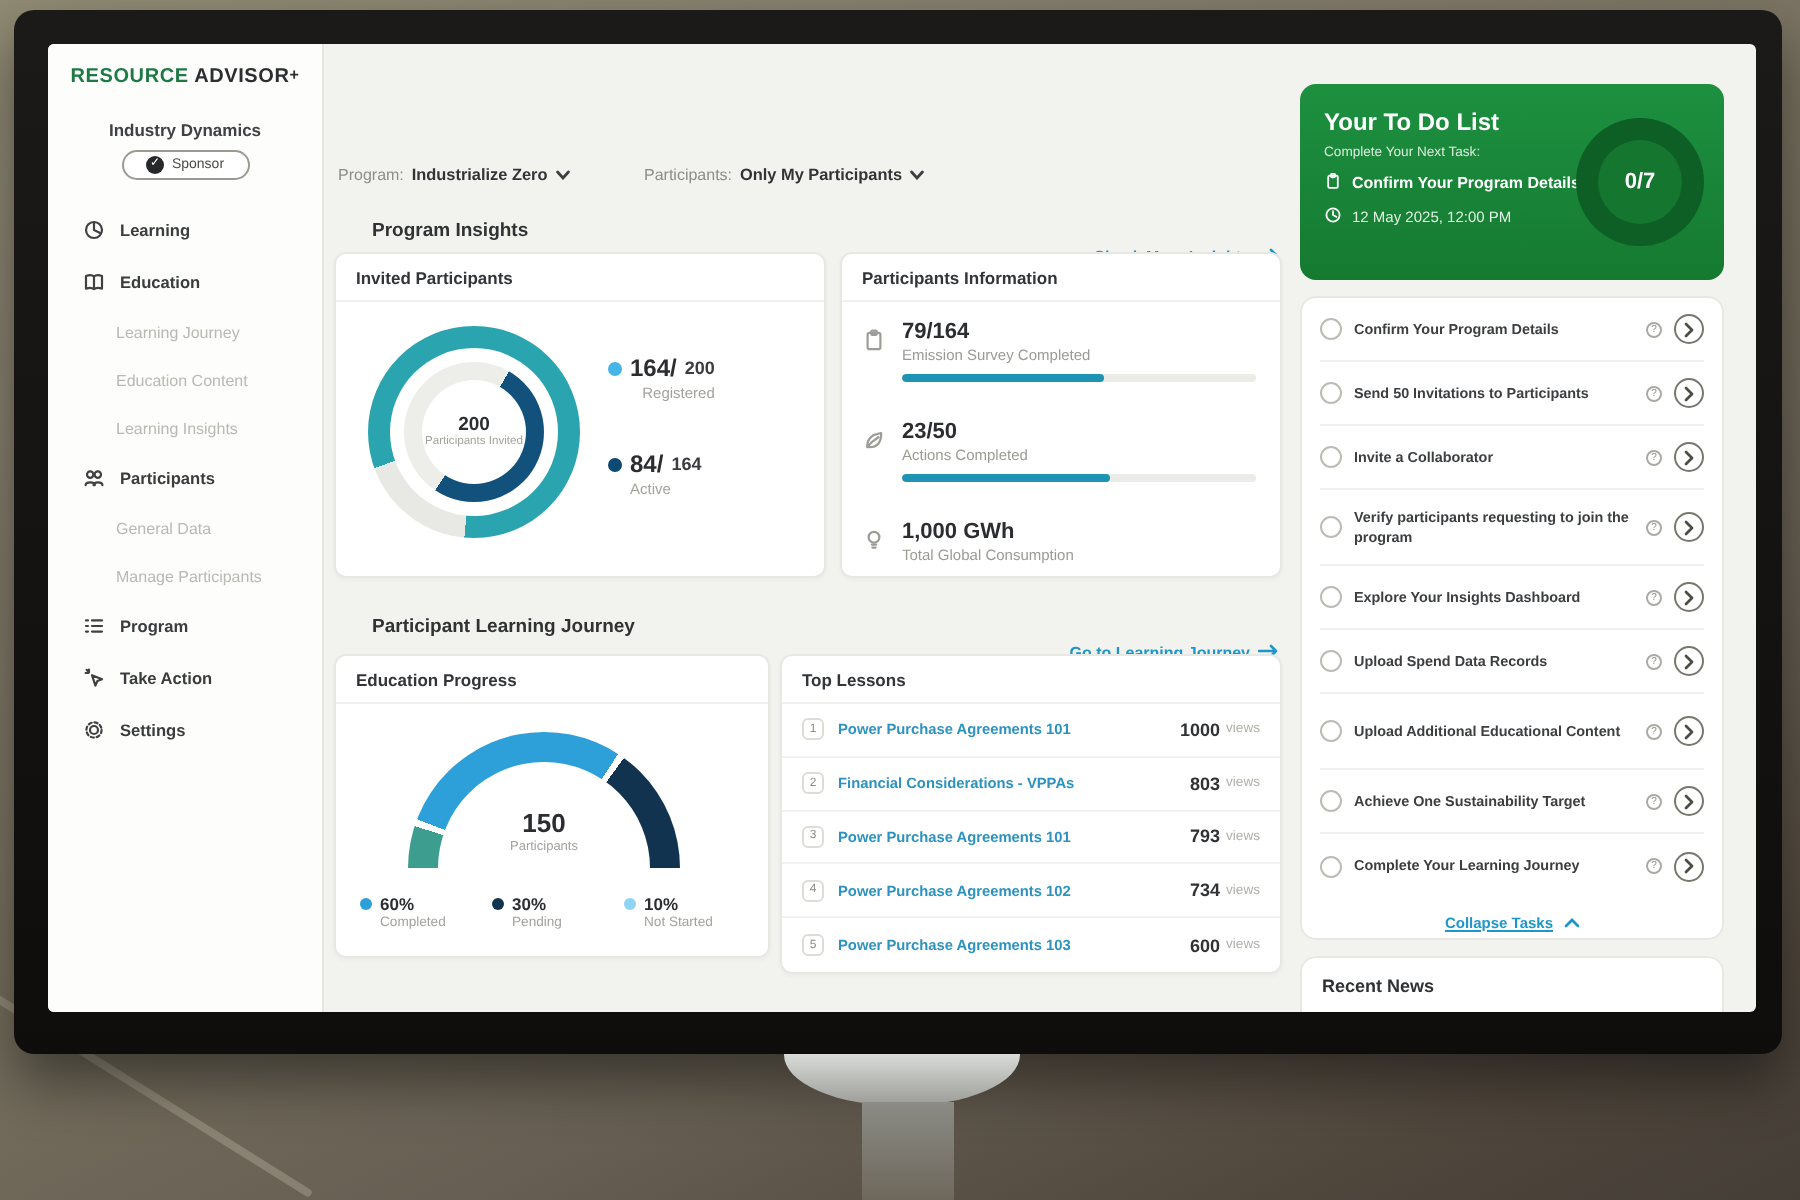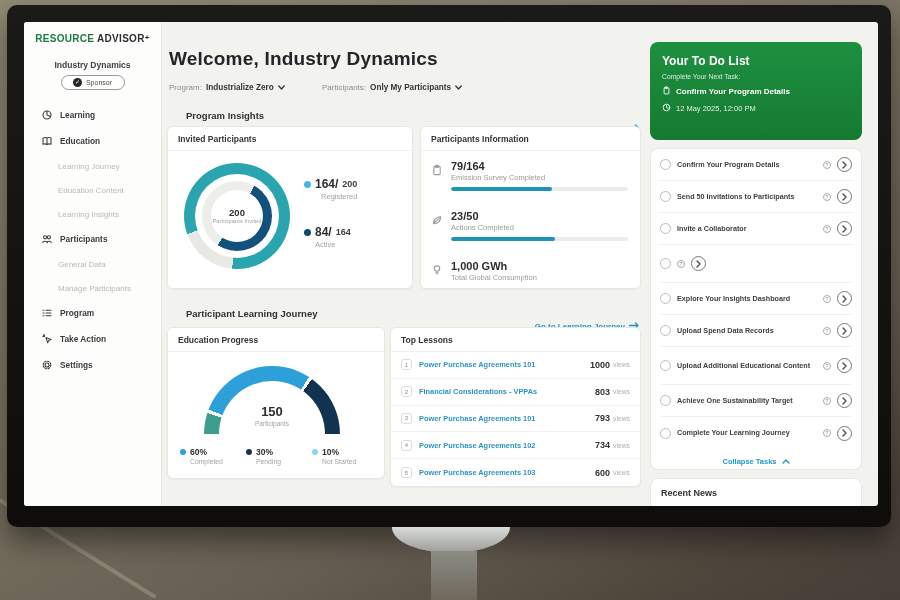--- a/index.html
+++ b/index.html
@@ -113,21 +113,21 @@
 
   .todo-list { position:absolute; left:626px; top:126px; width:212px; height:322px; background:#fff; border-radius:8px; border:1px solid #e8e8e3; padding:0 9px; overflow:hidden; }
   .t-row { display:flex; align-items:center; gap:6px; height:32px; border-bottom:1px solid #f0f0ec; }
   .t-row.tall { height:38px; }
   .t-row:nth-last-child(2) { border-bottom:none; }
   .t-check { flex:0 0 11px; width:11px; height:11px; border:1.4px solid #bcbcb5; border-radius:50%; cursor:pointer; }
   .t-lbl { flex:1; font-size:7.2px; font-weight:bold; color:#3c3e40; line-height:1.3; }
   .t-info { flex:0 0 8px; width:8px; height:8px; border:1px solid #ababa4; border-radius:50%; font-size:5px; color:#8c8c85; display:flex; align-items:center; justify-content:center; cursor:pointer; }
   .t-go { flex:0 0 15px; width:15px; height:15px; border:1.2px solid #77776f; border-radius:50%; display:flex; align-items:center; justify-content:center; cursor:pointer; }
   .t-go svg { width:5px; height:8px; stroke:#4c4c46; fill:none; stroke-width:1.4; stroke-linecap:round; stroke-linejoin:round; }
-  .collapse { height:24px; display:flex; align-items:center; justify-content:center; gap:5px; font-size:7.5px; font-weight:bold; color:#1f96c9; cursor:pointer; }
+  .collapse { height:24px; display:flex; align-items:center; justify-content:center; gap:5px; font-size:7.5px; font-weight:bold; color:#1f96c9; cursor:pointer;text-decoration:underline; }
   .collapse svg { width:8px; height:5px; stroke:#1f96c9; fill:none; stroke-width:1.4; stroke-linecap:round; }
 
   .news-card { position:absolute; left:626px; top:456px; width:212px; height:42px; background:#fff; border-radius:8px 8px 0 0; border:1px solid #e8e8e3; }
   .news-title { padding:9px 10px; font-size:9px; font-weight:bold; color:#303234; }
 </style>
 </head>
 <body>
 
 <div class="desk-glint"></div>
 <div class="monitor"></div>
@@ -212,21 +212,20 @@
               <circle cx="6" cy="6" r="2"></circle>
               <circle cx="6" cy="6" r="3.8" stroke-dasharray="1.6 1.4"></circle>
             </svg>
           </span>
         <span class="nav-lbl">Settings</span>
       </div>
     </div>
   </div>
 
   <div class="main">
-    <div class="welcome">Welcome, Industry Dynamics</div>
 
     <div class="filters">
       <div class="fgroup fg1">
         <span class="f-lab">Program:</span>
         <span class="f-val">Industrialize Zero</span>
         <span class="chev"><svg viewBox="0 0 7 5">
               <polyline points="0.8,1 3.5,4 6.2,1"></polyline>
             </svg></span>
       </div>
       <div class="fgroup fg2">
@@ -400,20 +399,23 @@
           </svg></span>
       <span>Confirm Your Program Details</span>
     </div>
     <div class="th-row th-time">
       <span class="th-ic"><svg viewBox="0 0 12 12">
             <circle cx="6" cy="6" r="4.4"></circle>
             <path d="M6 3.4 V6 L8.2 7.2"></path>
           </svg></span>
       <span>12 May 2025, 12:00 PM</span>
     </div>
+    <div class="th-ring">
+      <div class="th-ring-hole">0/7</div>
+    </div>
   </div>
 
   <div class="todo-list">
     <div class="t-row">
       <span class="t-check"></span>
       <span class="t-lbl">Confirm Your Program Details</span>
       <span class="t-info">?</span>
       <span class="t-go">
           <svg viewBox="0 0 5 8">
             <polyline points="1,1 4,4 1,7"></polyline>
@@ -435,20 +437,21 @@
       <span class="t-lbl">Invite a Collaborator</span>
       <span class="t-info">?</span>
       <span class="t-go">
           <svg viewBox="0 0 5 8">
             <polyline points="1,1 4,4 1,7"></polyline>
           </svg>
         </span>
     </div>
     <div class="t-row tall">
       <span class="t-check"></span>
+      <span class="t-lbl">Verify participants requesting to join the program</span>
       <span class="t-info">?</span>
       <span class="t-go">
           <svg viewBox="0 0 5 8">
             <polyline points="1,1 4,4 1,7"></polyline>
           </svg>
         </span>
     </div>
     <div class="t-row">
       <span class="t-check"></span>
       <span class="t-lbl">Explore Your Insights Dashboard</span>

